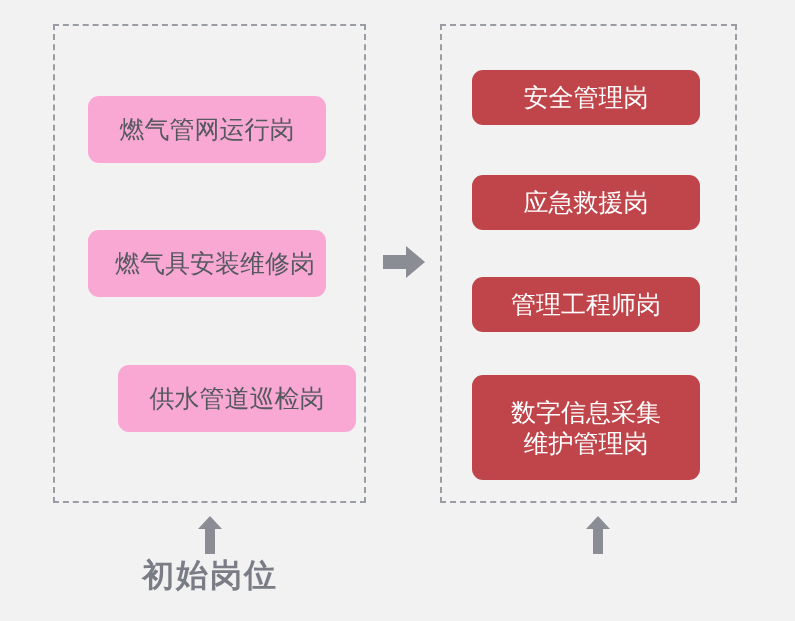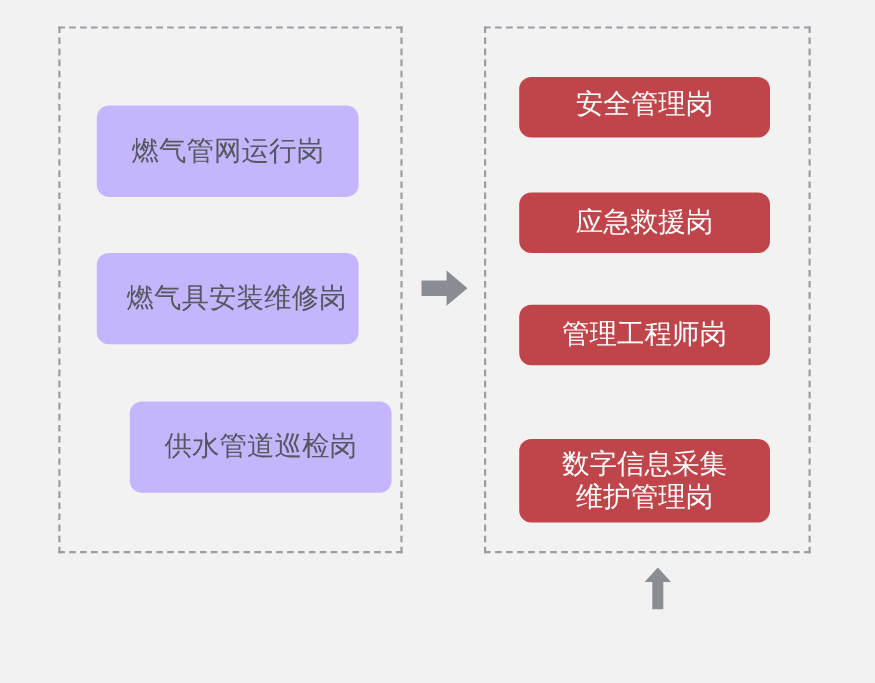--- a/index.html
+++ b/index.html
@@ -47,43 +47,42 @@
     align-items: center;
     justify-content: center;
     text-align: center;
     border-radius: 11px;
     line-height: 1.22;
     white-space: pre-line;
   }
   .role-box.initial {
     left: 88px;
     width: 238px;
-    height: 83px;
-    background: #c4b5fd;
+    height: 67px;
+    background: #f9a8d4;
     color: #55585f;
     font-size: 25px;
   }
   .role-box.growth {
     left: 472px;
     width: 228px;
     height: 55px;
     background: #c0454a;
     color: #ffffff;
     font-size: 25px;
   }
   .role-box.growth.tall {
-    height: 76px;
-    margin-top: 24px;
+    height: 105px;
   }
 
   #initial-box-0 { top: 96px; }
   #initial-box-1 { top: 230px; padding-left: 16px; }
   #initial-box-2 { top: 365px; margin-left: 30px; }
 
-  #growth-box-0 { top: 70px; font-family: Liberation Mono, monospace; }
+  #growth-box-0 { top: 70px; }
   #growth-box-1 { top: 175px; }
   #growth-box-2 { top: 277px; }
   #growth-box-3 { top: 375px; }
 
   
   #flow-arrow {
     position: absolute;
     left: 383px;
     top: 244px;
     width: 42px;
@@ -134,20 +133,26 @@
 
   <div class="role-box growth" id="growth-box-0">安全管理岗</div>
 
   <div class="role-box growth" id="growth-box-2">管理工程师岗</div>
 
   <div class="role-box growth" id="growth-box-1">应急救援岗</div>
 
   <div class="role-box growth tall" id="growth-box-3">数字信息采集
 维护管理岗</div>
 
+  <div class="callout" id="callout-initial">
+    <svg class="callout-arrow" viewBox="0 0 24 38">
+      <polygon points="12,0 24,13 17,13 17,38 7,38 7,13 0,13" fill="#8a8d94"></polygon>
+    </svg>
+    <div class="callout-label">初始岗位</div>
+  </div>
 
   <div class="callout" id="callout-growth">
     <svg class="callout-arrow" viewBox="0 0 24 38">
       <polygon points="12,0 24,13 17,13 17,38 7,38 7,13 0,13" fill="#8a8d94"></polygon>
     </svg>
   </div>
 
 </div>
 
 </body></html>

